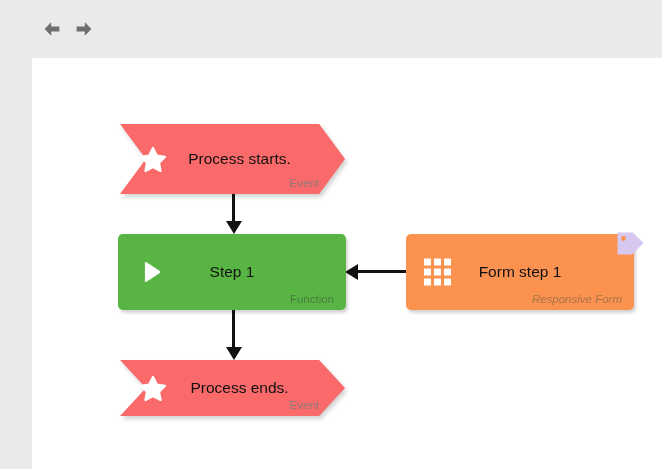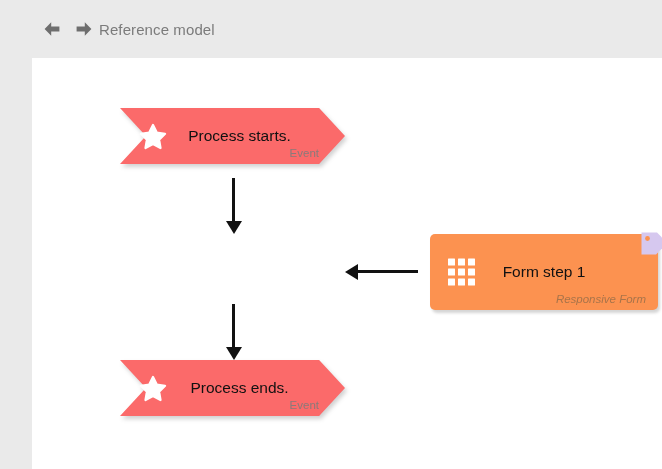--- a/index.html
+++ b/index.html
@@ -179,52 +179,61 @@
 
   <div id="nav-arrows">
     <svg class="nav-arrow" viewBox="0 0 20 20">
       <path d="M9.2 3.2 L2.6 10 L9.2 16.8 L9.2 12.6 L17.4 12.6 L17.4 7.4 L9.2 7.4 Z" fill="#6e6e6e"></path>
     </svg>
     <svg class="nav-arrow" viewBox="0 0 20 20">
       <path d="M10.8 3.2 L17.4 10 L10.8 16.8 L10.8 12.6 L2.6 12.6 L2.6 7.4 L10.8 7.4 Z" fill="#6e6e6e"></path>
     </svg>
   </div>
 
-  <div id="breadcrumb">Reference model</div>
 </div>
 
 <div id="canvas">
 
   <div class="connector" style="left:200px; top:120px; width:3px; height:56px;">
     <div class="conn-line-v" style="height:46px;"></div>
     <div class="arrow-down" style="left:-6.5px; top:43px;"></div>
   </div>
 
   <div class="connector" style="left:200px; top:246px; width:3px; height:56px;">
     <div class="conn-line-v" style="height:46px;"></div>
     <div class="arrow-down" style="left:-6.5px; top:43px;"></div>
   </div>
 
   <div class="connector" style="left:313px; top:212px; width:62px; height:3px;">
     <div class="conn-line-h" style="width:62px; left:11px;"></div>
     <div class="arrow-left" style="left:0px; top:-6.5px;"></div>
   </div>
 
-  <div class="node hex-wrap" style="left:88px; top:50px; width:225px; height:56px;">
+  <div class="node hex-wrap" style="left:88px; top:66px; width:225px; height:70px;">
     <div class="hex-body"></div>
     <svg class="node-icon" viewBox="0 0 32 32">
       <path d="M16 4.2 L20.0 12.3 L28.9 13.6 L22.5 19.9 L24.0 28.8 L16 24.6
                L8.0 28.8 L9.5 19.9 L3.1 13.6 L12.0 12.3 Z" fill="#ffffff" stroke="#ffffff" stroke-width="2.4" stroke-linejoin="round"></path>
     </svg>
     <div class="node-label">Process starts.</div>
     <div class="node-type">Event</div>
   </div>
 
-
-  <div class="node" style="left:374px; top:176px; width:228px; height:76px;margin-left:24px;">
+  <div class="node" style="left:86px; top:176px; width:228px; height:76px;">
+    <div class="rect-body green-body"></div>
+    <svg class="node-icon" viewBox="0 0 32 32">
+      <path d="M9.5 6.5 C9.5 5.4 10.4 5.0 11.2 5.6 L25.0 14.7
+               C25.8 15.3 25.8 16.7 25.0 17.3 L11.2 26.4
+               C10.4 27.0 9.5 26.6 9.5 25.5 Z" fill="#ffffff"></path>
+    </svg>
+    <div class="node-label">Step 1</div>
+    <div class="node-type" style="color:#4a7b3e;">Function</div>
+  </div>
+
+  <div class="node" style="left:374px; top:176px; width:228px; height:76px;">
     <div class="rect-body orange-body"></div>
     <div class="node-icon grid-icon">
       <span></span>
       <span></span>
       <span></span>
       <span></span>
       <span></span>
       <span></span>
       <span></span>
       <span></span>

